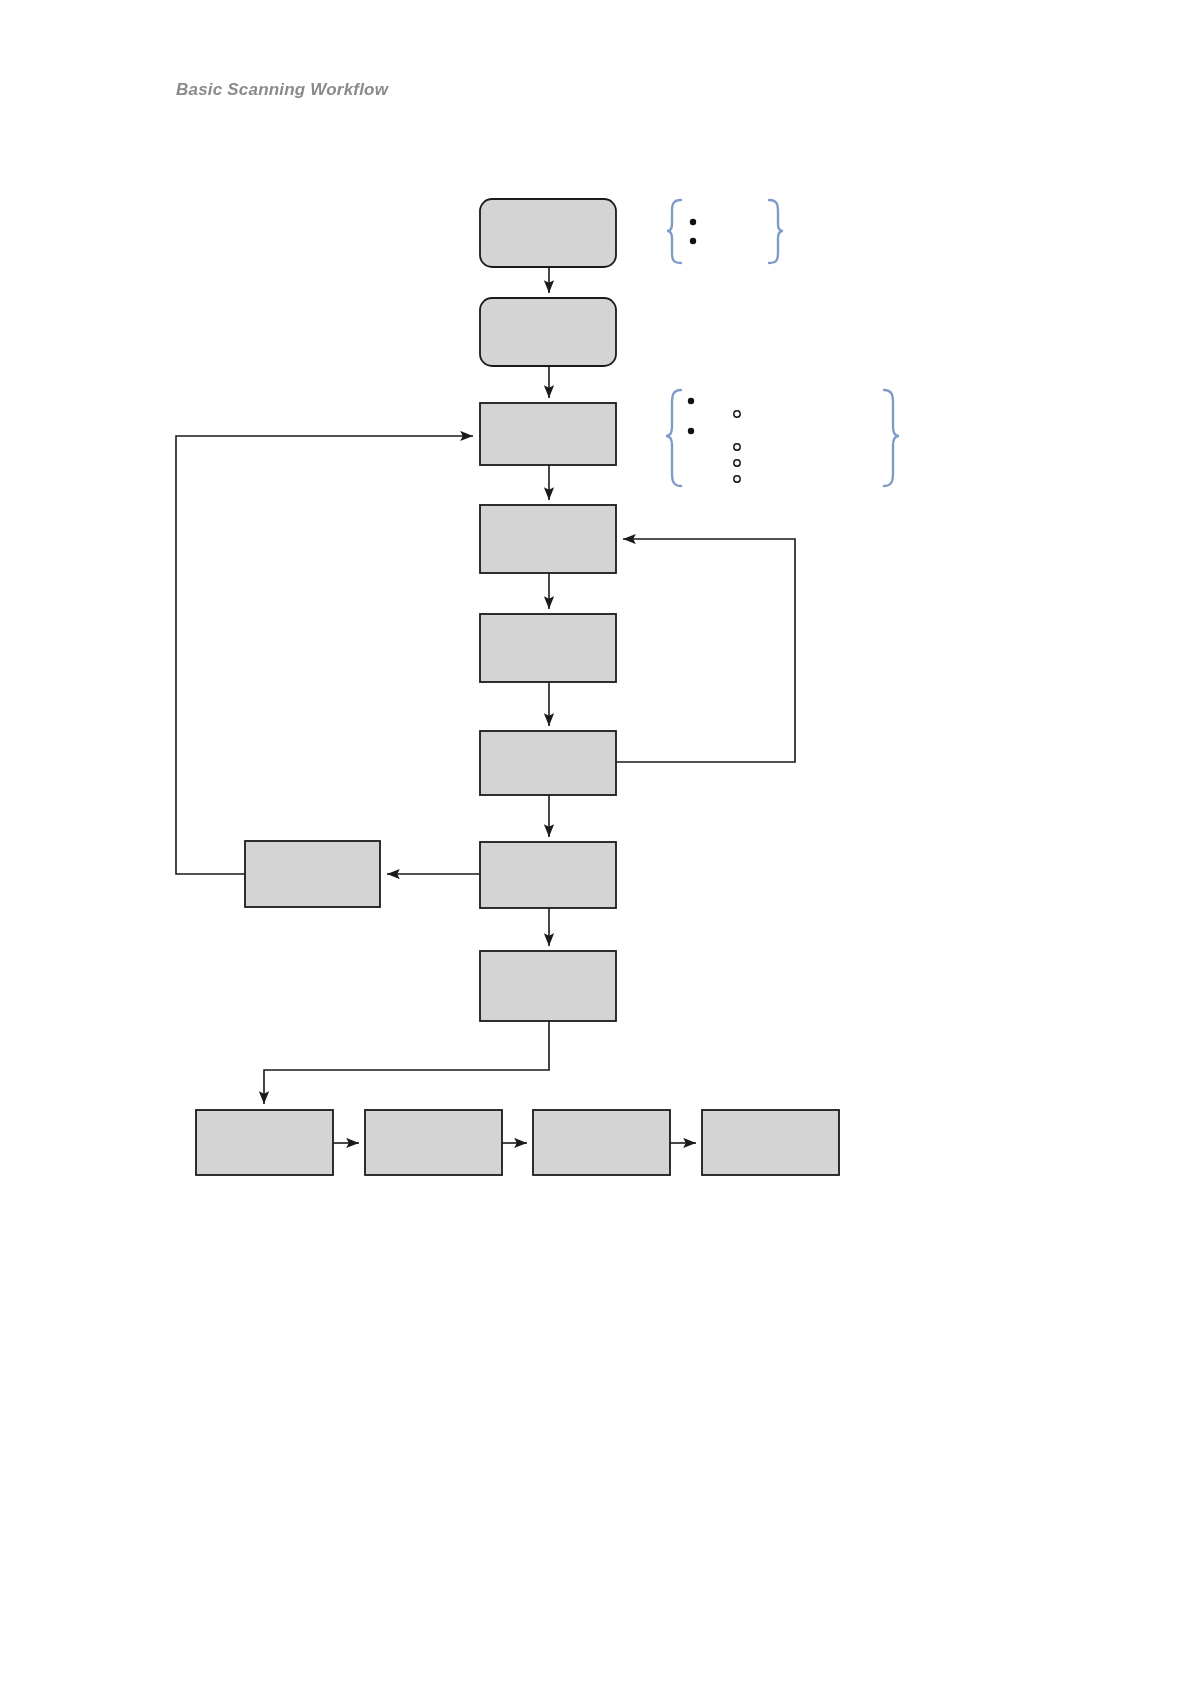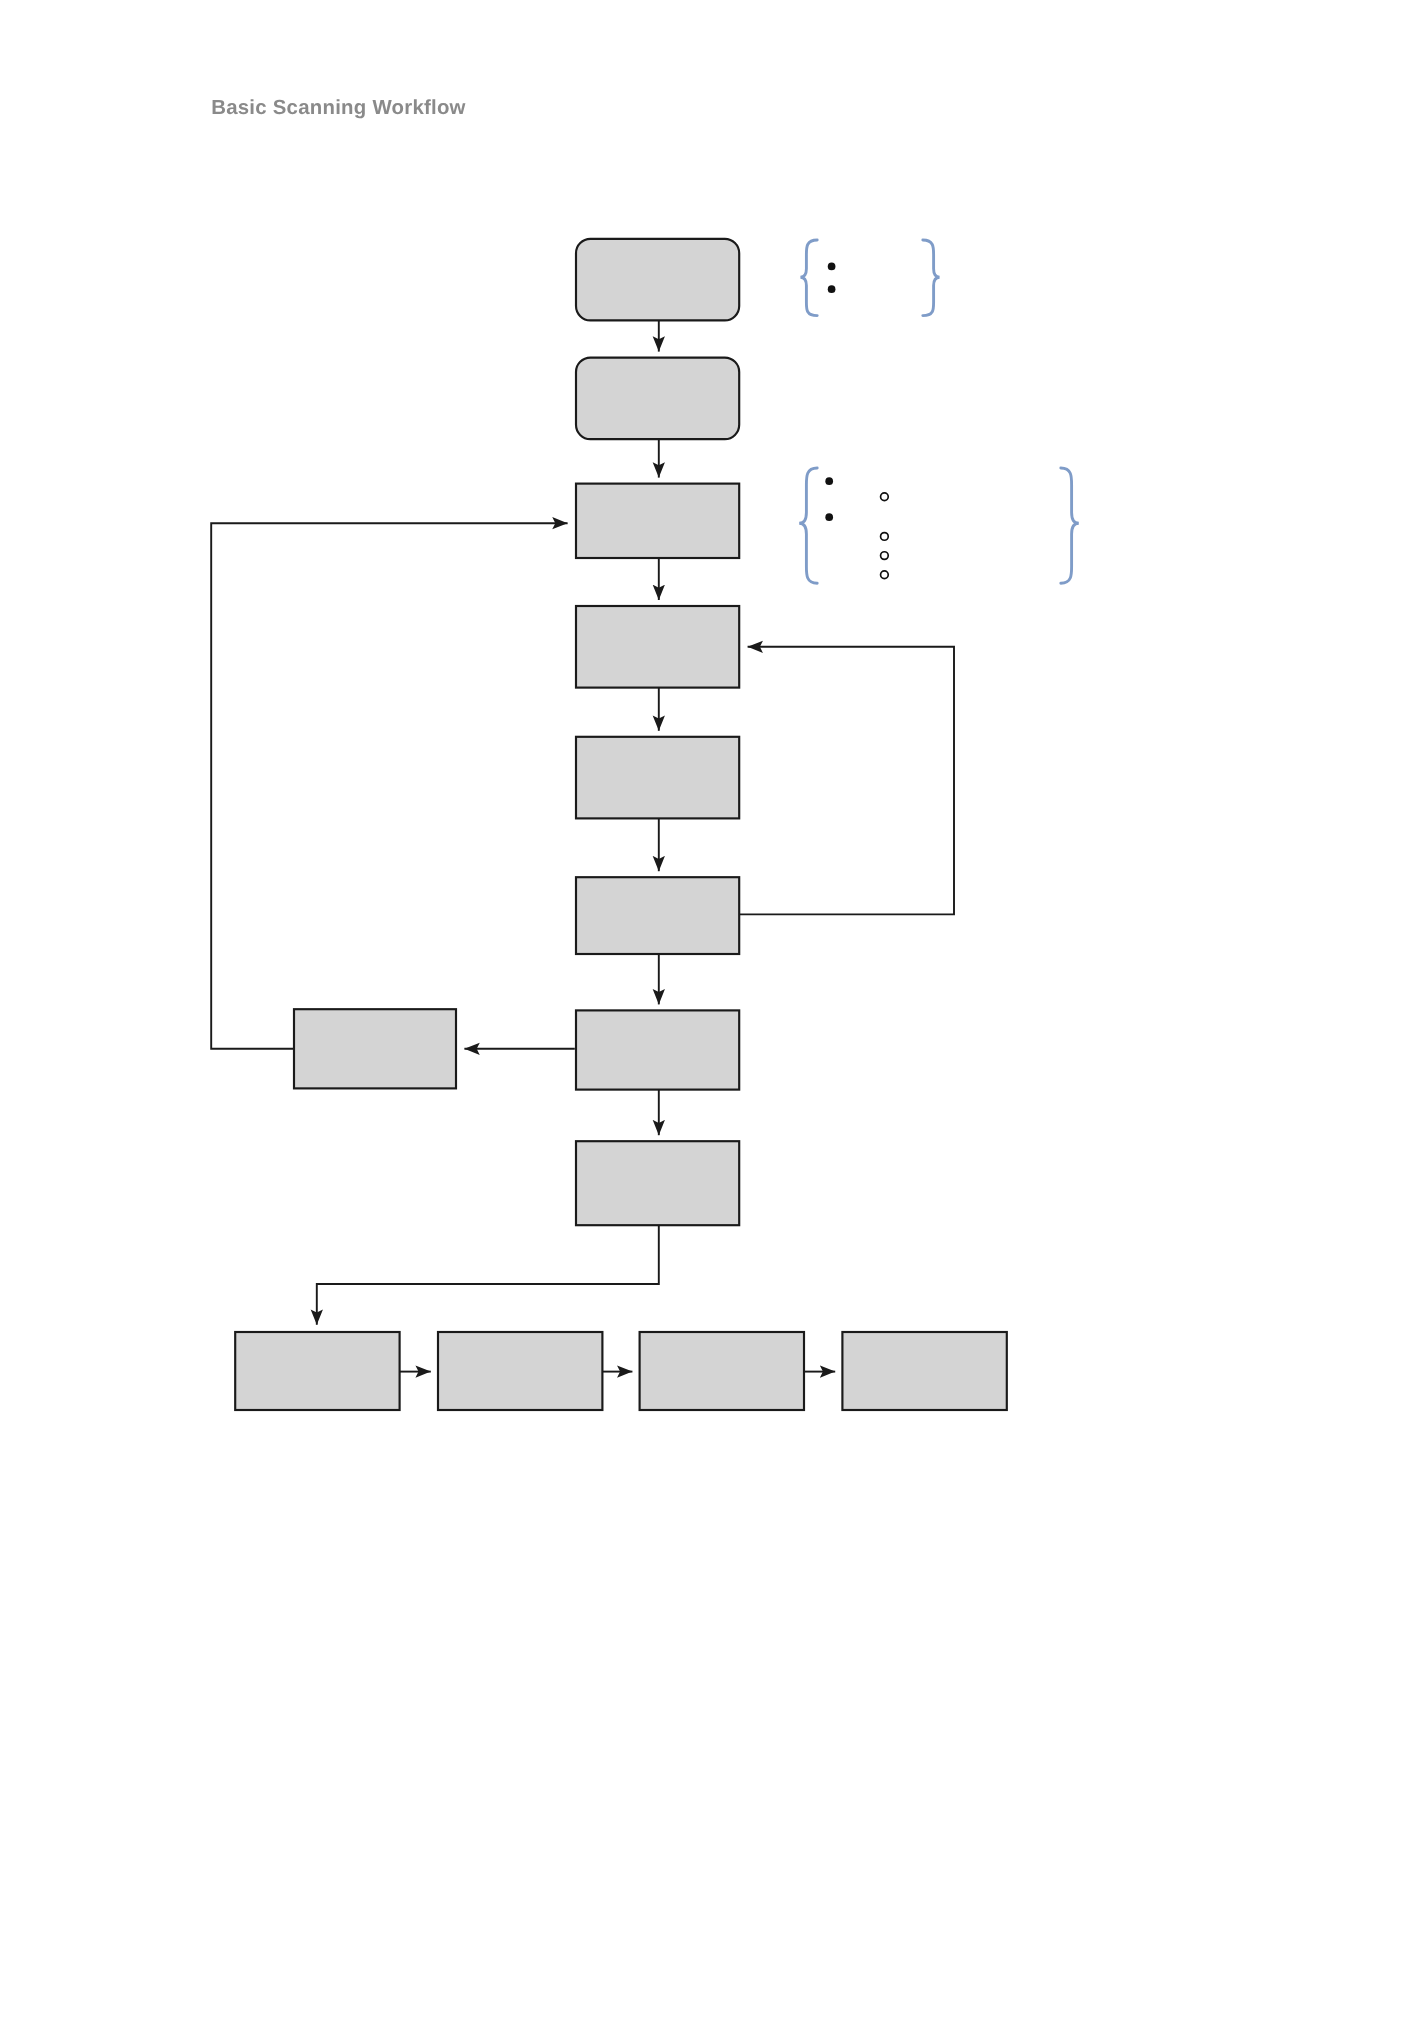--- a/index.html
+++ b/index.html
@@ -21,20 +21,21 @@
   #title {
     position: absolute;
     left: 176px;
     top: 80px;
     font-family: "Liberation Sans", sans-serif;
     font-size: 17px;
     font-weight: bold;
     color: #8a8a8a;
     letter-spacing: 0.2px;
     white-space: nowrap;
+    font-style: italic;
   }
   #diagram-svg {
     position: absolute;
     left: 0;
     top: 0;
   }
   .node-label {
     font-family: "Liberation Sans", sans-serif;
     font-size: 13px;
     fill: #111111;

